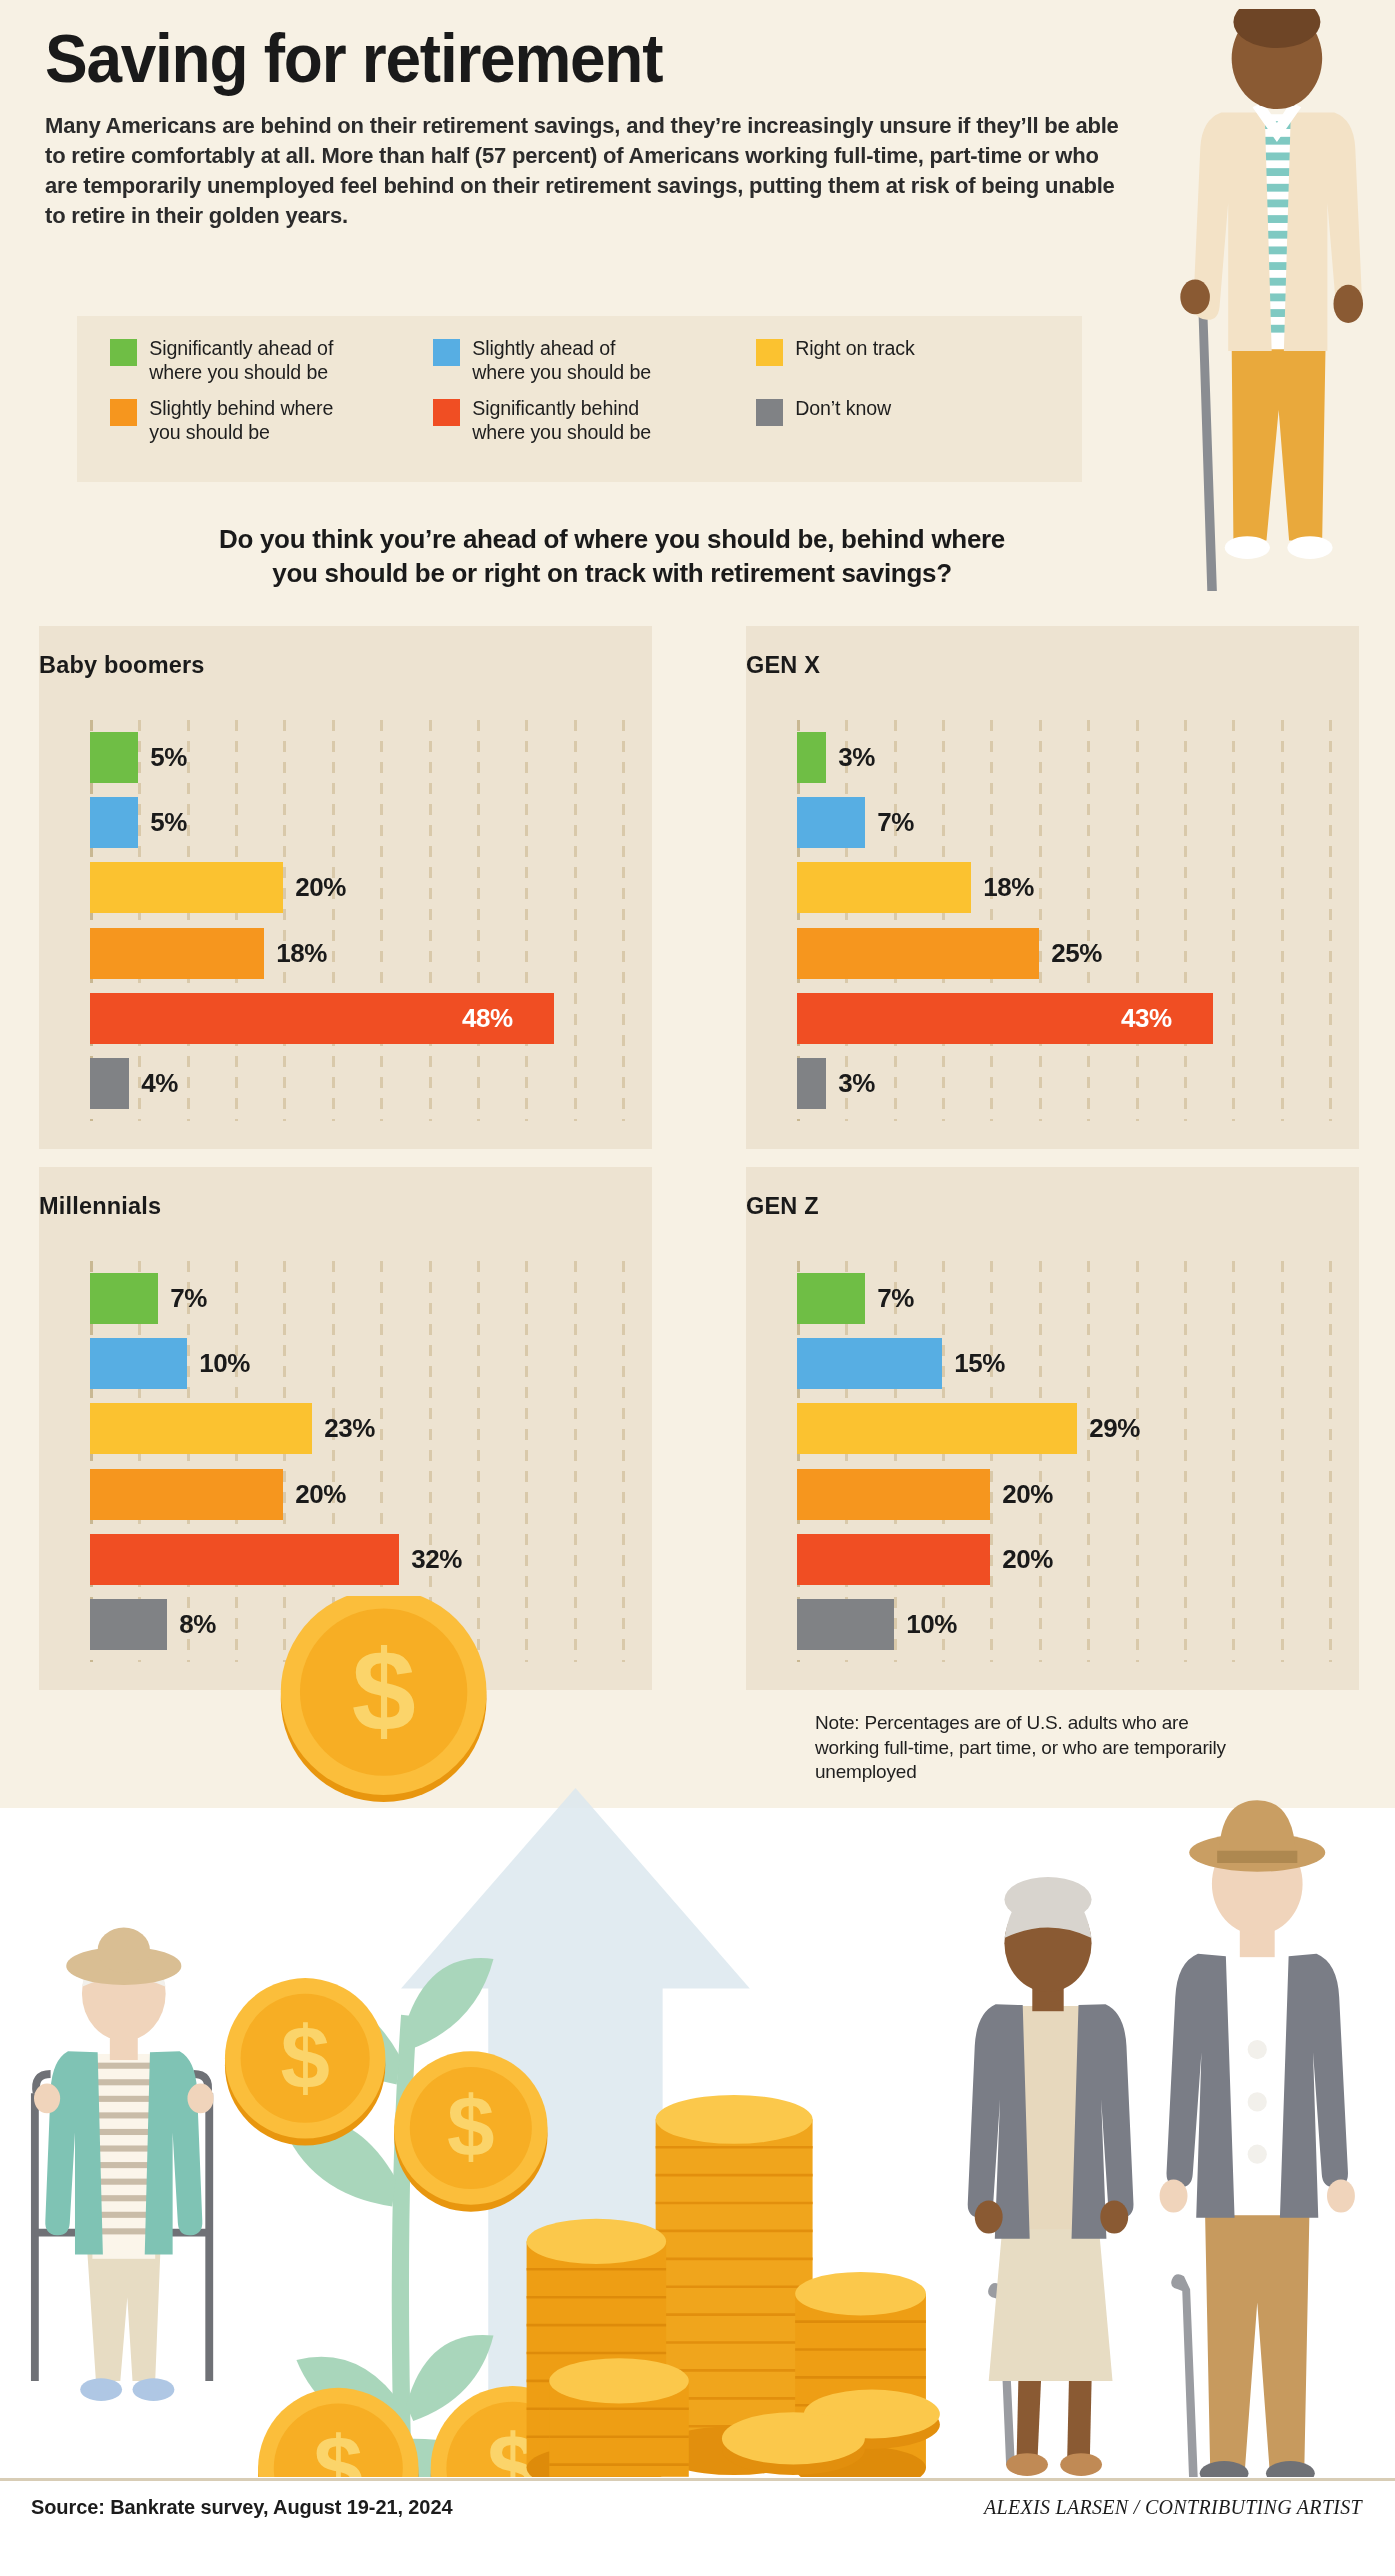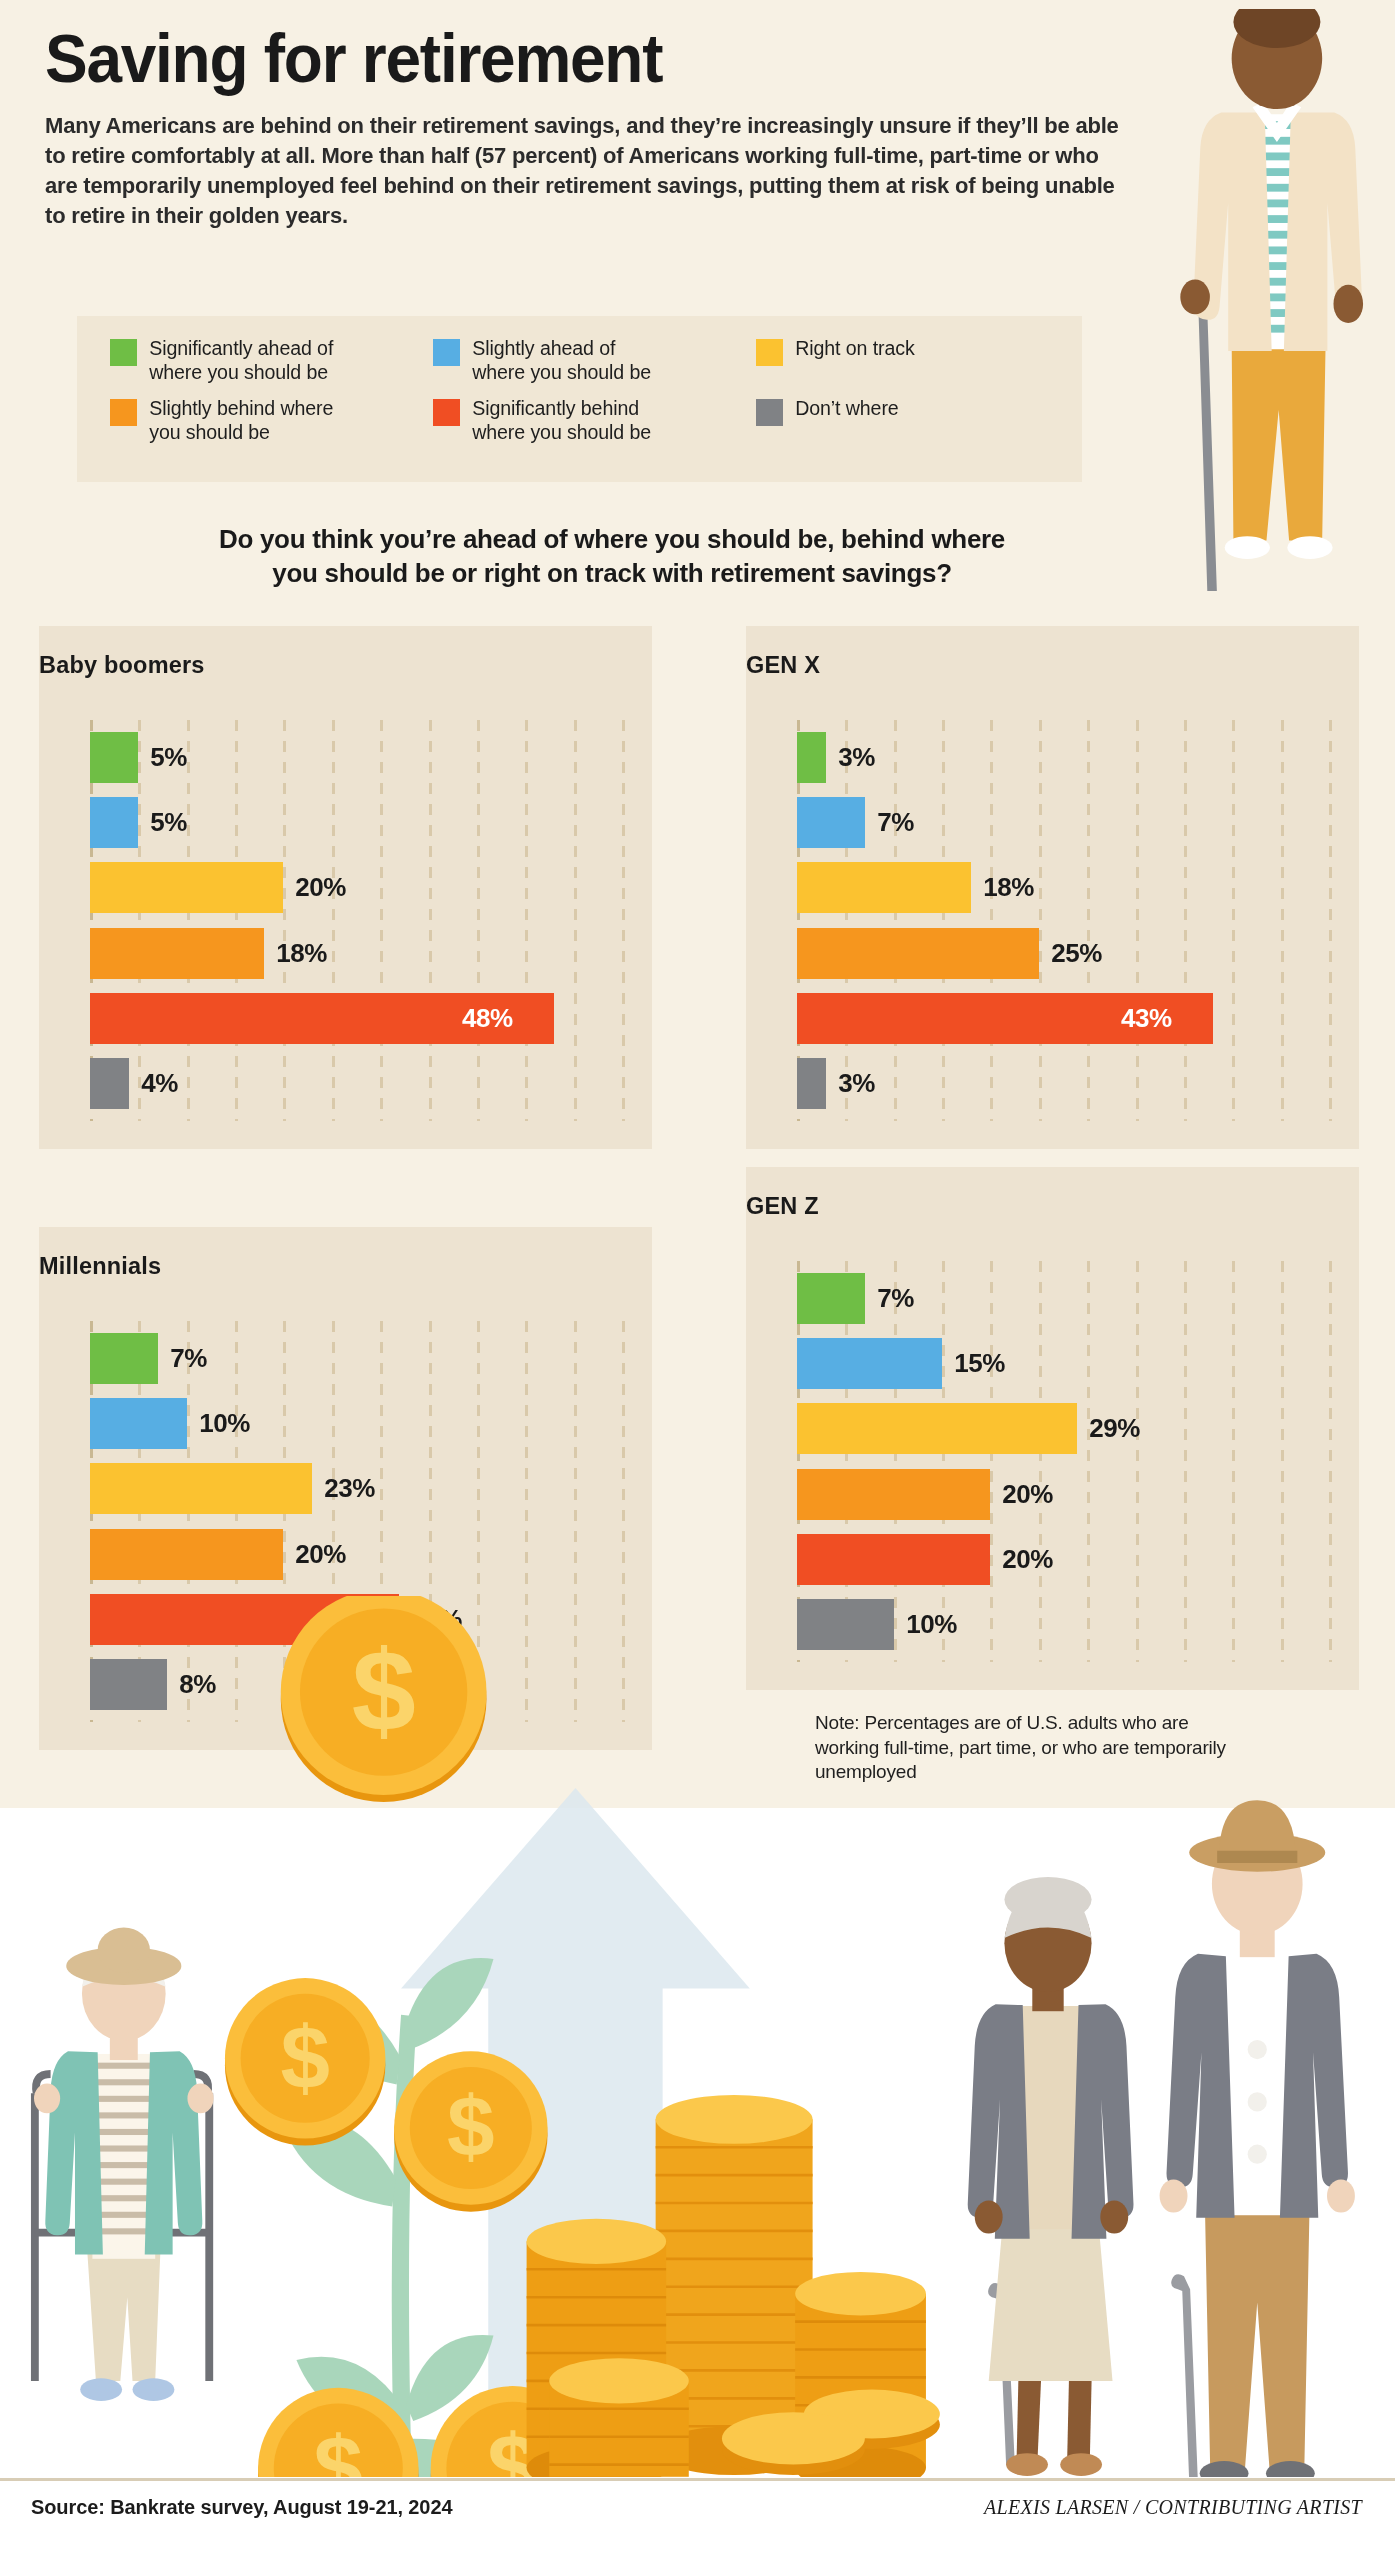--- a/index.html
+++ b/index.html
@@ -86,21 +86,21 @@
   }
   #question .q-l2 { display: block; }
 
   
   .panel {
     position: absolute;
     background: #EDE3D1;
   }
   #panel-0 { left: 39px;  top: 626px;  width: 613px; height: 523px; }
   #panel-1 { left: 746px; top: 626px;  width: 613px; height: 523px; }
-  #panel-2 { left: 39px;  top: 1227px; width: 613px; height: 523px; padding-left: 40px; }
+  #panel-2 { left: 39px;  top: 1167px; width: 613px; height: 523px; padding-left: 40px; }
   #panel-3 { left: 746px; top: 1167px; width: 613px; height: 523px; }
 
   .panel-title {
     position: absolute;
     top: 26px; left: 0; width: 100%;
     font-size: 23.5px;
     font-weight: 700;
     color: #1A1A1A;
     letter-spacing: 0.2px;
   }
@@ -266,21 +266,21 @@
         <span class="legend-label">Slightly behind where
 you should be</span>
       </div>
       <div class="legend-item">
         <span class="swatch" style="background:#F04E23"></span>
         <span class="legend-label">Significantly behind
 where you should be</span>
       </div>
       <div class="legend-item">
         <span class="swatch" style="background:#808285"></span>
-        <span class="legend-label">Don’t where</span>
+        <span class="legend-label">Don’t know</span>
       </div>
     </div>
   </div>
 
   <div id="question">
     <span class="q-l1">Do you think you’re ahead of where you should be, behind where</span>
     <span class="q-l2">you should be or right on track with retirement savings?</span>
   </div>
 
   <div class="panel" id="panel-0">

